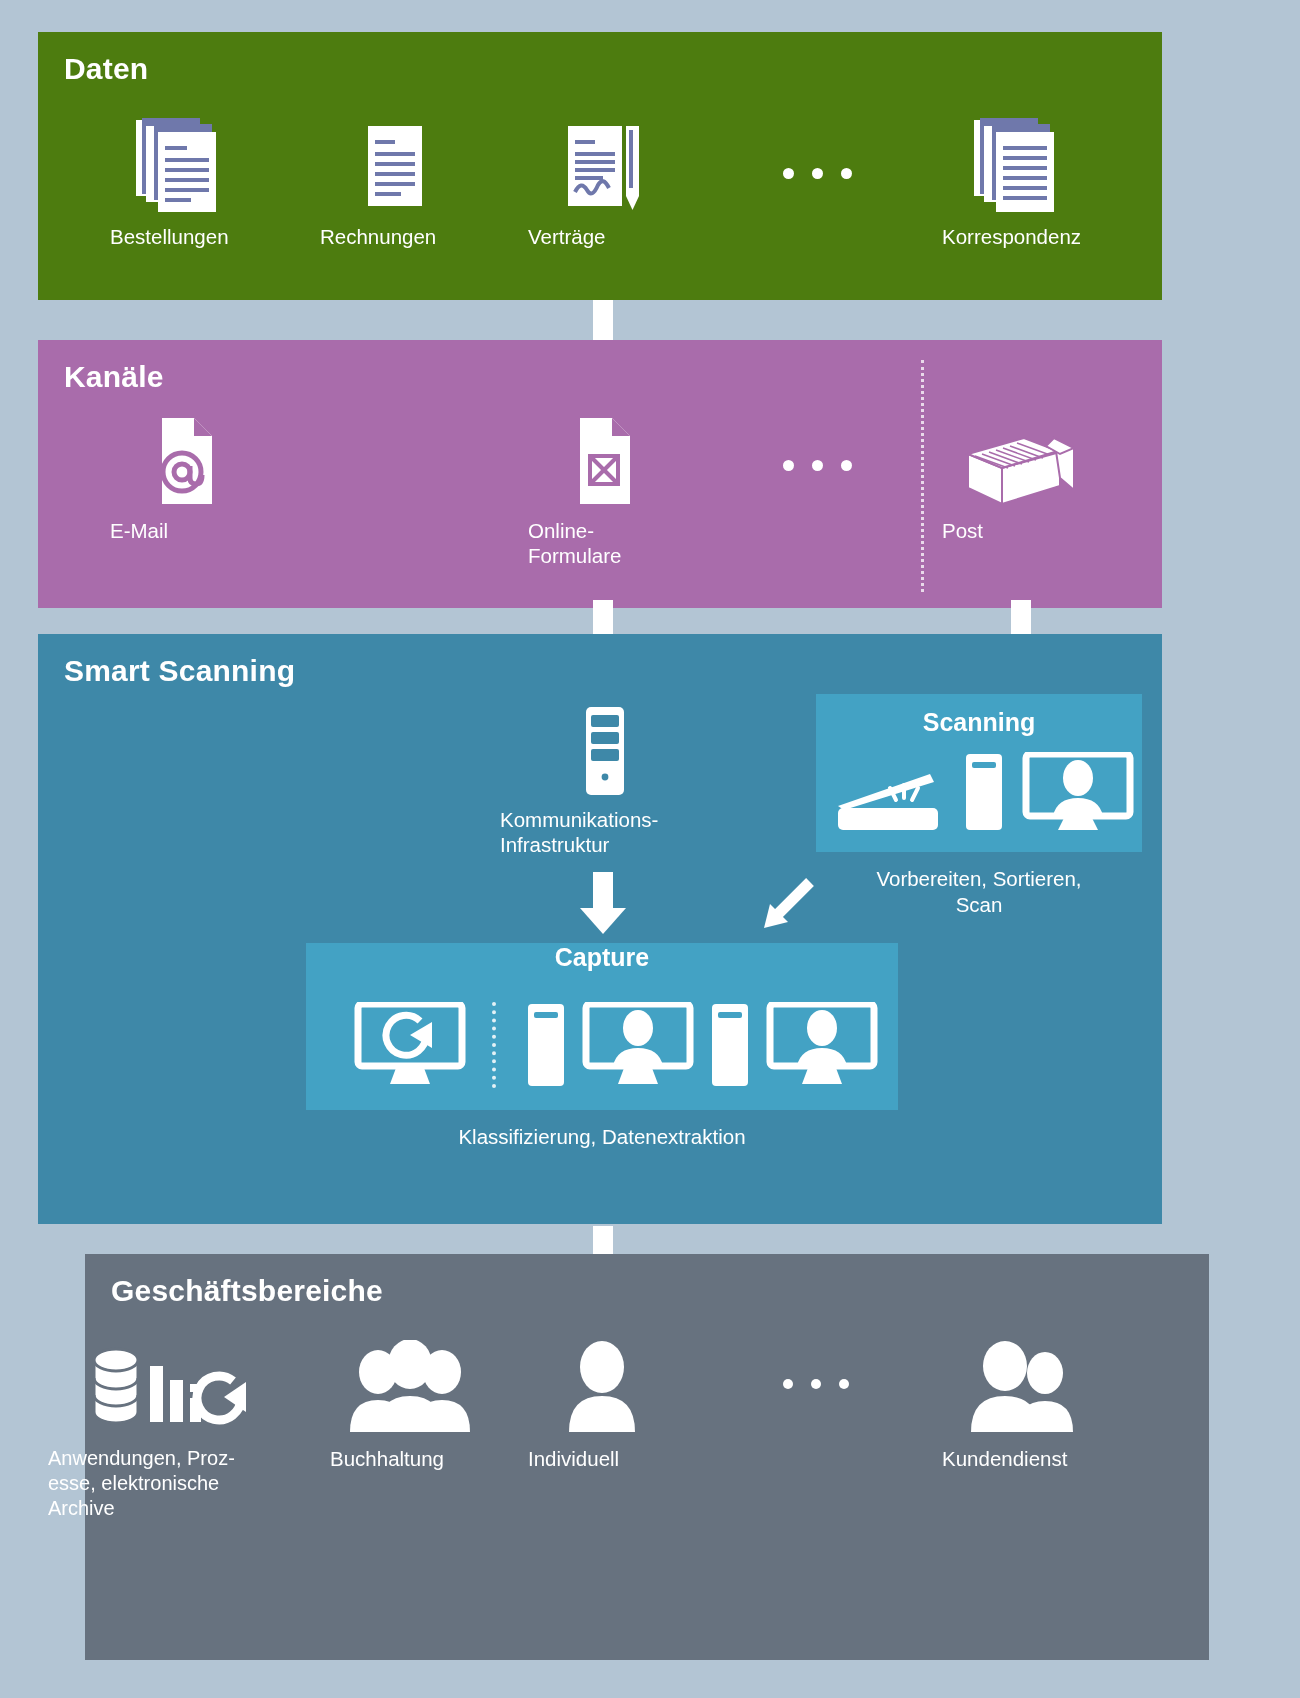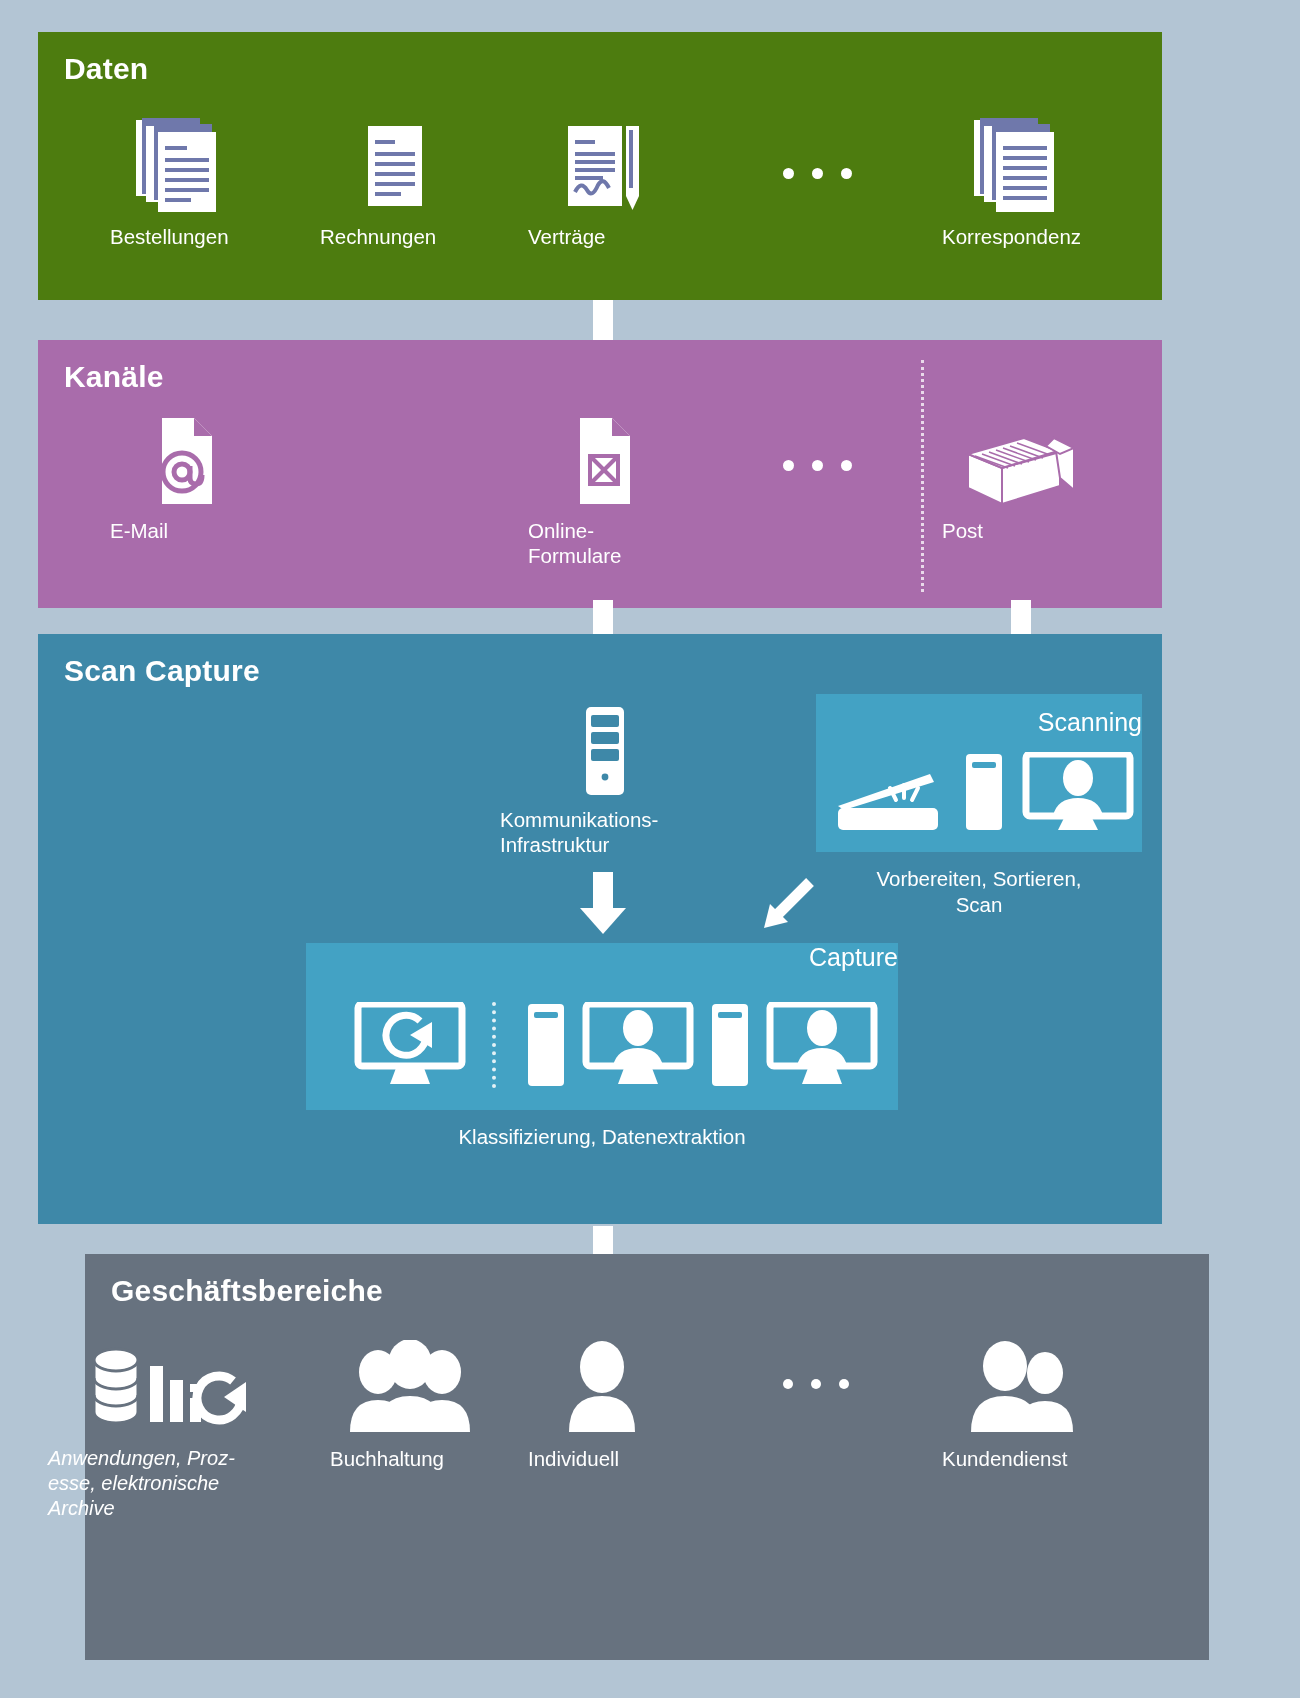--- a/index.html
+++ b/index.html
@@ -41,21 +41,21 @@
   .arrow{position:absolute;}
   .arrow .shaft{position:absolute;left:50%;transform:translateX(-50%);top:0;background:#fff;width:20px;}
   .arrow .head{
     position:absolute;left:50%;transform:translateX(-50%);
     width:0;height:0;border-left:23px solid transparent;border-right:23px solid transparent;
     border-top:26px solid #fff;
   }
 
   
   .inner-box{position:absolute;background:#43a2c4;}
-  .inner-title{color:#fff;font-weight:normal;font-size:25px;text-align:right;}
+  .inner-title{color:#fff;font-weight:bold;font-size:25px;text-align:center;}
   .inner-caption{position:absolute;color:#fff;font-size:20.5px;line-height:26px;text-align:center;white-space:pre-line;}
 
   .dotted-sep{position:absolute;width:0;border-left:4px dotted rgba(255,255,255,.85);}
 
   svg{display:block;}
 </style>
 </head>
 <body>
 
 <div class="canvas">
@@ -229,21 +229,21 @@
     <div class="shaft" style="height:46px;"></div>
     <div class="head" style="top:46px;"></div>
   </div>
 
   <div class="arrow" style="left:998px;top:600px;width:46px;height:72px;">
     <div class="shaft" style="height:46px;"></div>
     <div class="head" style="top:46px;"></div>
   </div>
 
   <div class="band" id="band-smart">
-    <div class="band-title">Scan Capture</div>
+    <div class="band-title">Smart Scanning</div>
   </div>
 
   <div class="item" style="left:500px;top:705px;width:208px;">
     <div class="ico" style="height:92px;">
       <svg width="60" height="92" viewBox="0 0 60 92">
         <rect x="12" y="2" width="38" height="88" rx="5" fill="#fff"></rect>
         <g fill="#3e88a8">
           <rect x="17" y="10" width="28" height="12" rx="2"></rect>
           <rect x="17" y="27" width="28" height="12" rx="2"></rect>
           <rect x="17" y="44" width="28" height="12" rx="2"></rect>
@@ -372,21 +372,21 @@
           <rect x="112" y="58" width="11" height="24"></rect>
           <rect x="112" y="44" width="11" height="8"></rect>
         </g>
 
         <g fill="none" stroke="#fff" stroke-width="9">
           <path d="M163 58 a22 22 0 1 1 -8 -17"></path>
         </g>
         <polygon points="168,42 168,72 146,57" fill="#fff"></polygon>
       </svg>
     </div>
-    <div class="lbl" style="font-size:20px;line-height:25px;font-style:italic;">Anwendungen, Proz-
+    <div class="lbl" style="font-size:20px;line-height:25px;">Anwendungen, Proz-
 esse, elektronische
 Archive</div>
   </div>
 
   <div class="item" style="left:330px;top:1340px;width:160px;">
     <div class="ico" style="height:96px;">
       <svg width="140" height="96" viewBox="0 0 140 96">
         <ellipse cx="38" cy="32" rx="19" ry="22" fill="#fff"></ellipse>
         <path d="M10 92 q0 -32 28 -32 q28 0 28 32 z" fill="#fff"></path>
         <ellipse cx="102" cy="32" rx="19" ry="22" fill="#fff"></ellipse>

